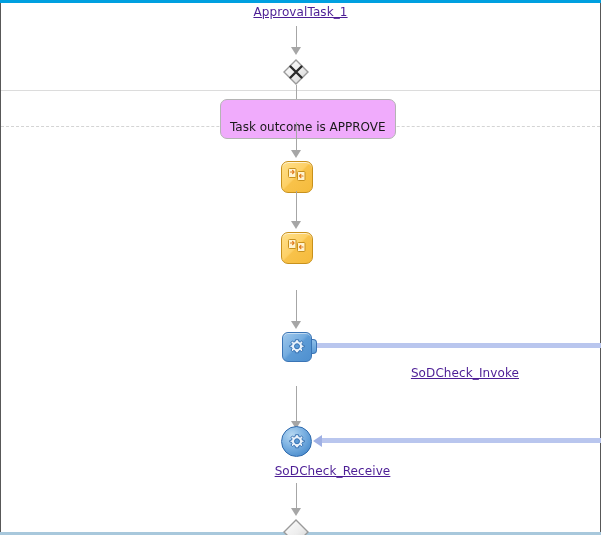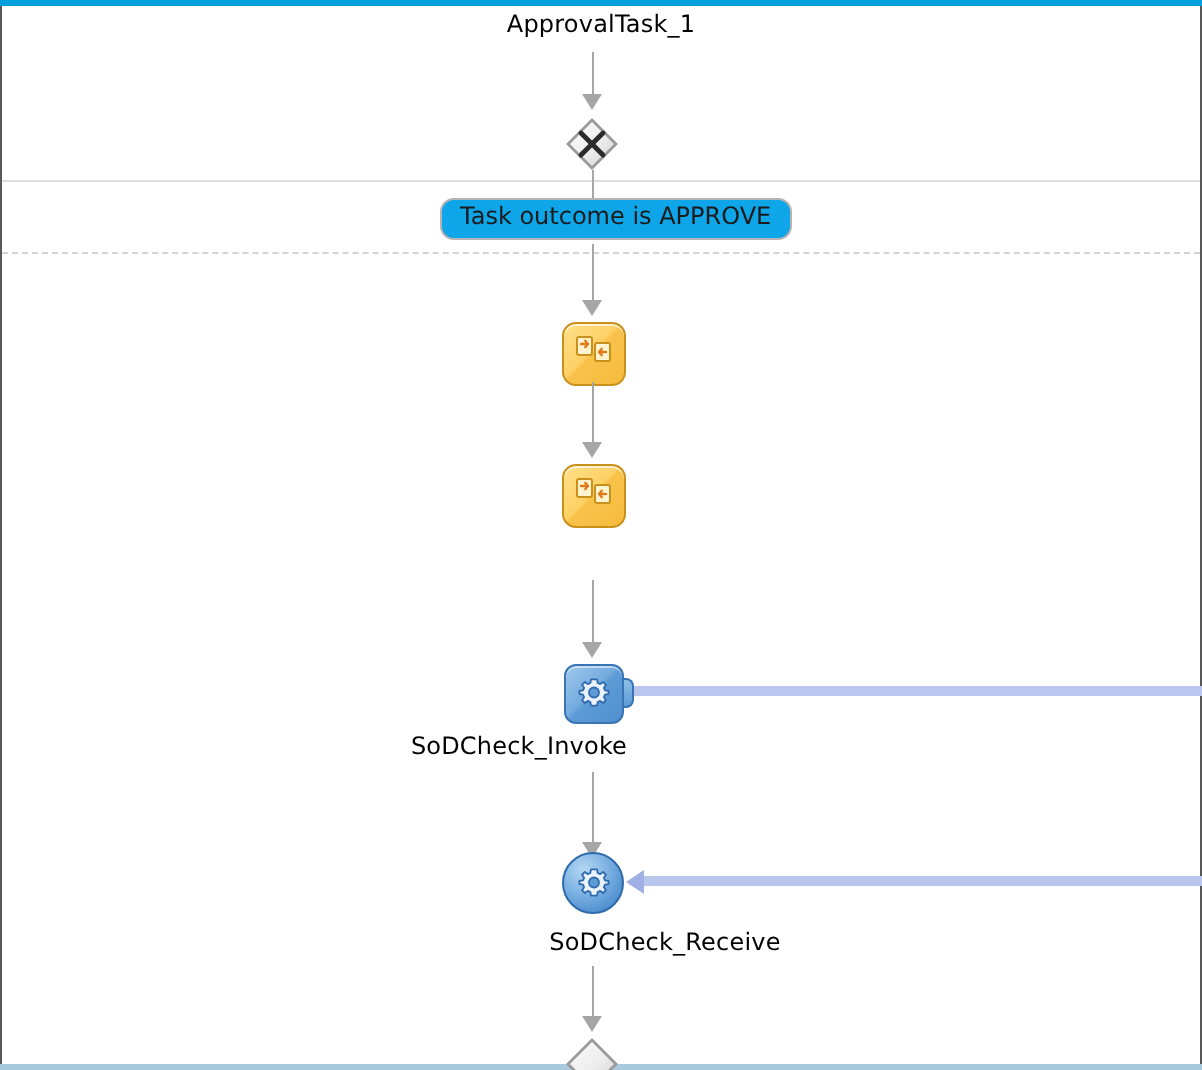--- a/index.html
+++ b/index.html
@@ -69,35 +69,36 @@
     width: 0; height: 0;
     border-left: 5px solid transparent;
     border-right: 5px solid transparent;
     border-top: 8px solid #a6a6a6;
   }
 
   
   .node-label {
     position: absolute;
     font-size: 12px;
-    color: #000000;
+    color: #4c1d95;
     white-space: nowrap;
     text-align: center;
     letter-spacing: 0.1px;
+    text-decoration: underline;
   }
 
   
   .cond-box {
     position: absolute;
-    background: #0ea5e9;
+    background: #f0abfc;
     border: 1px solid #b4b4b4;
     border-radius: 7px;
     font-size: 12px;
     color: #1a1a1a;
-    padding: 1px 9px 4px 9px;
+    padding: 20px 9px 4px 9px;
     white-space: nowrap;
     line-height: 14px;
   }
 
   
   .gateway {
     position: absolute;
     width: 26px; height: 26px;
   }
 
@@ -235,21 +236,21 @@
 
   <div class="msg-line" style="left:312px; top:343px; width:289px;"></div>
 
   <div class="invoke-nub" style="left:307px; top:339px;"></div>
   <div class="invoke-node" style="left:282px; top:332px;">
     <svg class="gear-glyph" viewBox="0 0 17 17">
       <path d="M8.5 1.2 L10 1.2 L10.35 3.0 L11.6 3.55 L13.1 2.5 L14.5 3.9 L13.45 5.4 L14.0 6.65 L15.8 7.0 L15.8 8.5 L14.0 8.85 L13.45 10.1 L14.5 11.6 L13.1 13.0 L11.6 11.95 L10.35 12.5 L10.0 14.3 L8.5 14.3 L7.0 14.3 L6.65 12.5 L5.4 11.95 L3.9 13.0 L2.5 11.6 L3.55 10.1 L3.0 8.85 L1.2 8.5 L1.2 7.0 L3.0 6.65 L3.55 5.4 L2.5 3.9 L3.9 2.5 L5.4 3.55 L6.65 3.0 L7.0 1.2 Z" fill="#e9f2fb" stroke="#2f6aad" stroke-width="0.9" stroke-linejoin="round"></path>
       <circle cx="8.5" cy="7.75" r="2.5" fill="#5c9bd6" stroke="#2f6aad" stroke-width="0.9"></circle>
     </svg>
   </div>
-  <div class="node-label" style="left:0; top:366px; width:519px;">SoDCheck_Invoke</div>
+  <div class="node-label" style="left:0; top:366px; width:519px;text-align:right;">SoDCheck_Invoke</div>
 
   <div class="conn" style="left:296px; top:386px; height:44px;"></div>
   <div class="arrow-down" style="left:291px; top:421px;"></div>
 
   <div class="msg-line" style="left:322px; top:438px; width:279px;"></div>
   <div class="msg-arrow-left" style="left:313px; top:435px;"></div>
 
   <div class="receive-node" style="left:281px; top:426px;">
     <svg class="gear-glyph" viewBox="0 0 17 17">
       <path d="M8.5 1.2 L10 1.2 L10.35 3.0 L11.6 3.55 L13.1 2.5 L14.5 3.9 L13.45 5.4 L14.0 6.65 L15.8 7.0 L15.8 8.5 L14.0 8.85 L13.45 10.1 L14.5 11.6 L13.1 13.0 L11.6 11.95 L10.35 12.5 L10.0 14.3 L8.5 14.3 L7.0 14.3 L6.65 12.5 L5.4 11.95 L3.9 13.0 L2.5 11.6 L3.55 10.1 L3.0 8.85 L1.2 8.5 L1.2 7.0 L3.0 6.65 L3.55 5.4 L2.5 3.9 L3.9 2.5 L5.4 3.55 L6.65 3.0 L7.0 1.2 Z" fill="#e9f2fb" stroke="#2f6aad" stroke-width="0.9" stroke-linejoin="round"></path>

